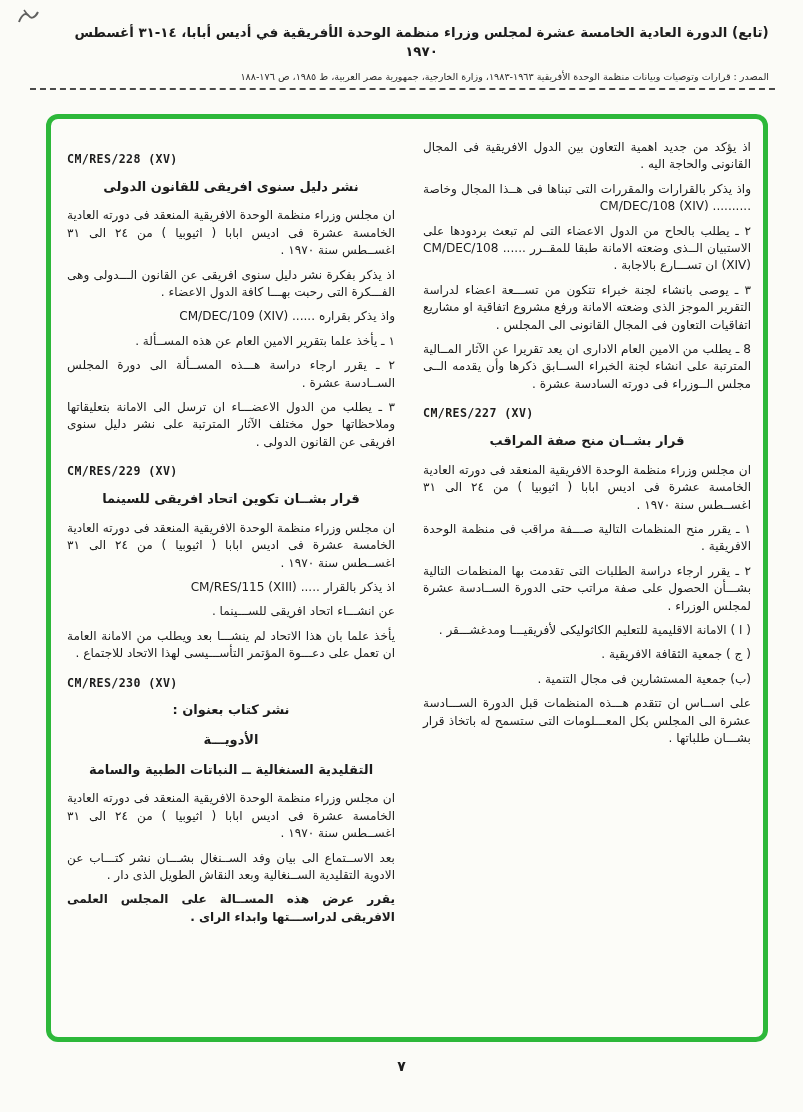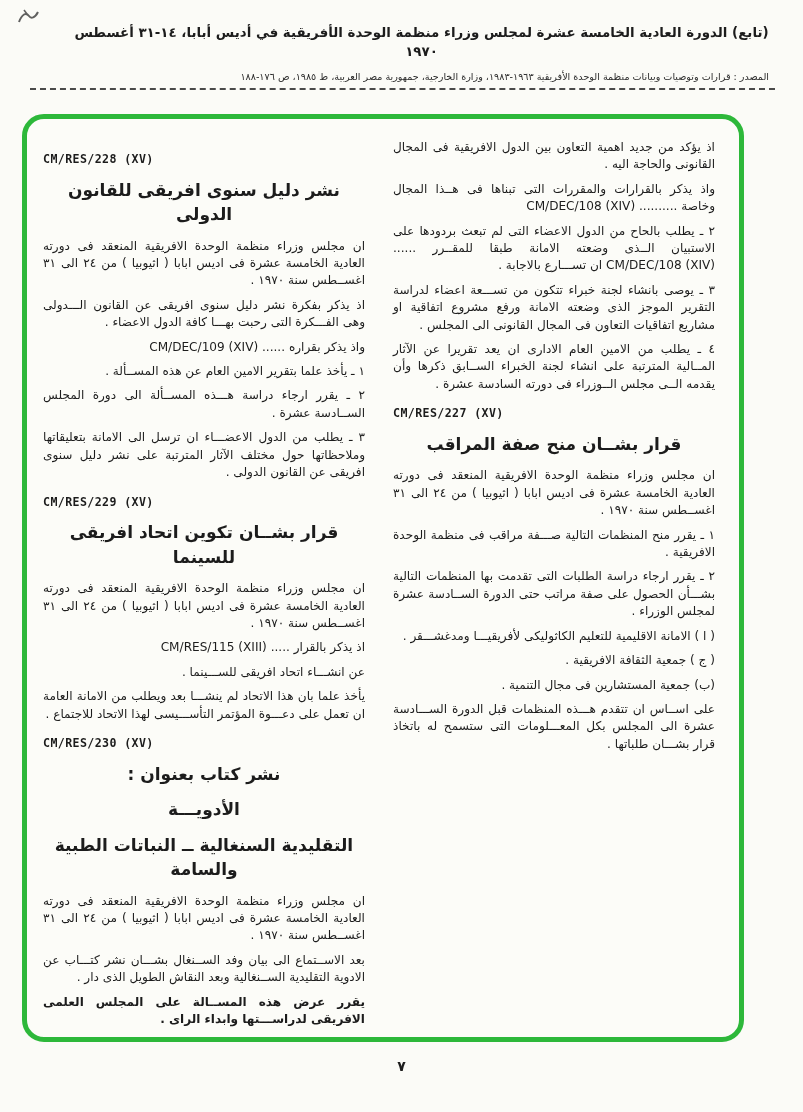--- a/index.html
+++ b/index.html
@@ -22,33 +22,33 @@
   .h2{
     direction:rtl;text-align:right;
     font-size:9.6px;color:#2a2a2a;margin-top:9px;
     padding-right:4px;
   }
   .rule{
     position:absolute;top:88px;left:30px;right:28px;
     border-top:2px dashed #4a4a4a;height:0;
   }
   .content-box{
-    position:absolute;top:114px;left:22px;width:722px;height:928px;
-    border:5px solid #2db83a;border-radius:22px;
+    position:absolute;top:114px;left:46px;width:722px;height:928px;
+    border:5px solid #2db83a;border-radius:12px;
     background:#fcfcf8;
     box-sizing:border-box;
-    padding:20px 24px 12px 16px;
+    padding:20px 12px 12px 16px;
     overflow:hidden;
   }
   .cols{display:flex;gap:28px;height:100%;}
   .col{flex:1;min-width:0;}
   .block{direction:rtl;font-size:12.1px;line-height:1.44;margin:0 0 7px 0;}
   .para{text-align:justify;}
   .para_bold{text-align:justify;font-weight:bold;}
-  .title{font-weight:bold;text-align:center;font-size:17px;margin:9px 0 11px 0;}
+  .title{font-weight:bold;text-align:center;font-size:13px;margin:9px 0 11px 0;}
   .code{
     direction:ltr;text-align:left;
     font-family:"DejaVu Sans Mono", monospace;
     font-weight:bold;font-size:11.6px;letter-spacing:.4px;
     margin:12px 0 10px 0;
   }
   .pagenum{
     position:absolute;bottom:38px;left:0;right:0;
     text-align:center;font-size:14px;font-weight:bold;
   }
@@ -70,21 +70,21 @@
 
   <div class="rule"></div>
 
   <div class="content-box">
     <div class="cols" dir="rtl">
       <div class="col">
           <div class="block para">اذ يؤكد من جديد اهمية التعاون بين الدول الافريقية فى المجال القانونى والحاجة اليه .</div>
           <div class="block para">واذ يذكر بالقرارات والمقررات التى تبناها فى هــذا المجال وخاصة .......... ‎CM/DEC/108 (XIV)‎</div>
           <div class="block para">٢ ـ يطلب بالحاح من الدول الاعضاء التى لم تبعث بردودها على الاستبيان الــذى وضعته الامانة طبقا للمقــرر ...... ‎CM/DEC/108 (XIV)‎ ان تســـارع بالاجابة .</div>
           <div class="block para">٣ ـ يوصى بانشاء لجنة خبراء تتكون من تســـعة اعضاء لدراسة التقرير الموجز الذى وضعته الامانة ورفع مشروع اتفاقية او مشاريع اتفاقيات التعاون فى المجال القانونى الى المجلس .</div>
-          <div class="block para">٤ ـ يطلب من الامين العام الادارى ان يعد تقريرا عن الآثار المــالية المترتبة على انشاء لجنة الخبراء الســابق ذكرها وأن يقدمه الــى مجلس الــوزراء فى دورته السادسة عشرة .</div>
+          <div class="block para">8 ـ يطلب من الامين العام الادارى ان يعد تقريرا عن الآثار المــالية المترتبة على انشاء لجنة الخبراء الســابق ذكرها وأن يقدمه الــى مجلس الــوزراء فى دورته السادسة عشرة .</div>
           <div class="block code">CM/RES/227 (XV)</div>
           <div class="block title">قرار بشــان منح صفة المراقب</div>
           <div class="block para">ان مجلس وزراء منظمة الوحدة الافريقية المنعقد فى دورته العادية الخامسة عشرة فى اديس ابابا ( اثيوبيا ) من ٢٤ الى ٣١ اغســطس سنة ١٩٧٠ .</div>
           <div class="block para">١ ـ يقرر منح المنظمات التالية صـــفة مراقب فى منظمة الوحدة الافريقية .</div>
           <div class="block para">٢ ـ يقرر ارجاء دراسة الطلبات التى تقدمت بها المنظمات التالية بشـــأن الحصول على صفة مراتب حتى الدورة الســادسة عشرة لمجلس الوزراء .</div>
           <div class="block para">( ا ) الامانة الاقليمية للتعليم الكاثوليكى لأفريقيـــا ومدغشـــقر .</div>
           <div class="block para">( ج ) جمعية الثقافة الافريقية .</div>
           <div class="block para">(ب) جمعية المستشارين فى مجال التنمية .</div>
           <div class="block para">على اســاس ان تتقدم هـــذه المنظمات قبل الدورة الســـادسة عشرة الى المجلس بكل المعـــلومات التى ستسمح له باتخاذ قرار بشـــان طلباتها .</div>
         </div>

